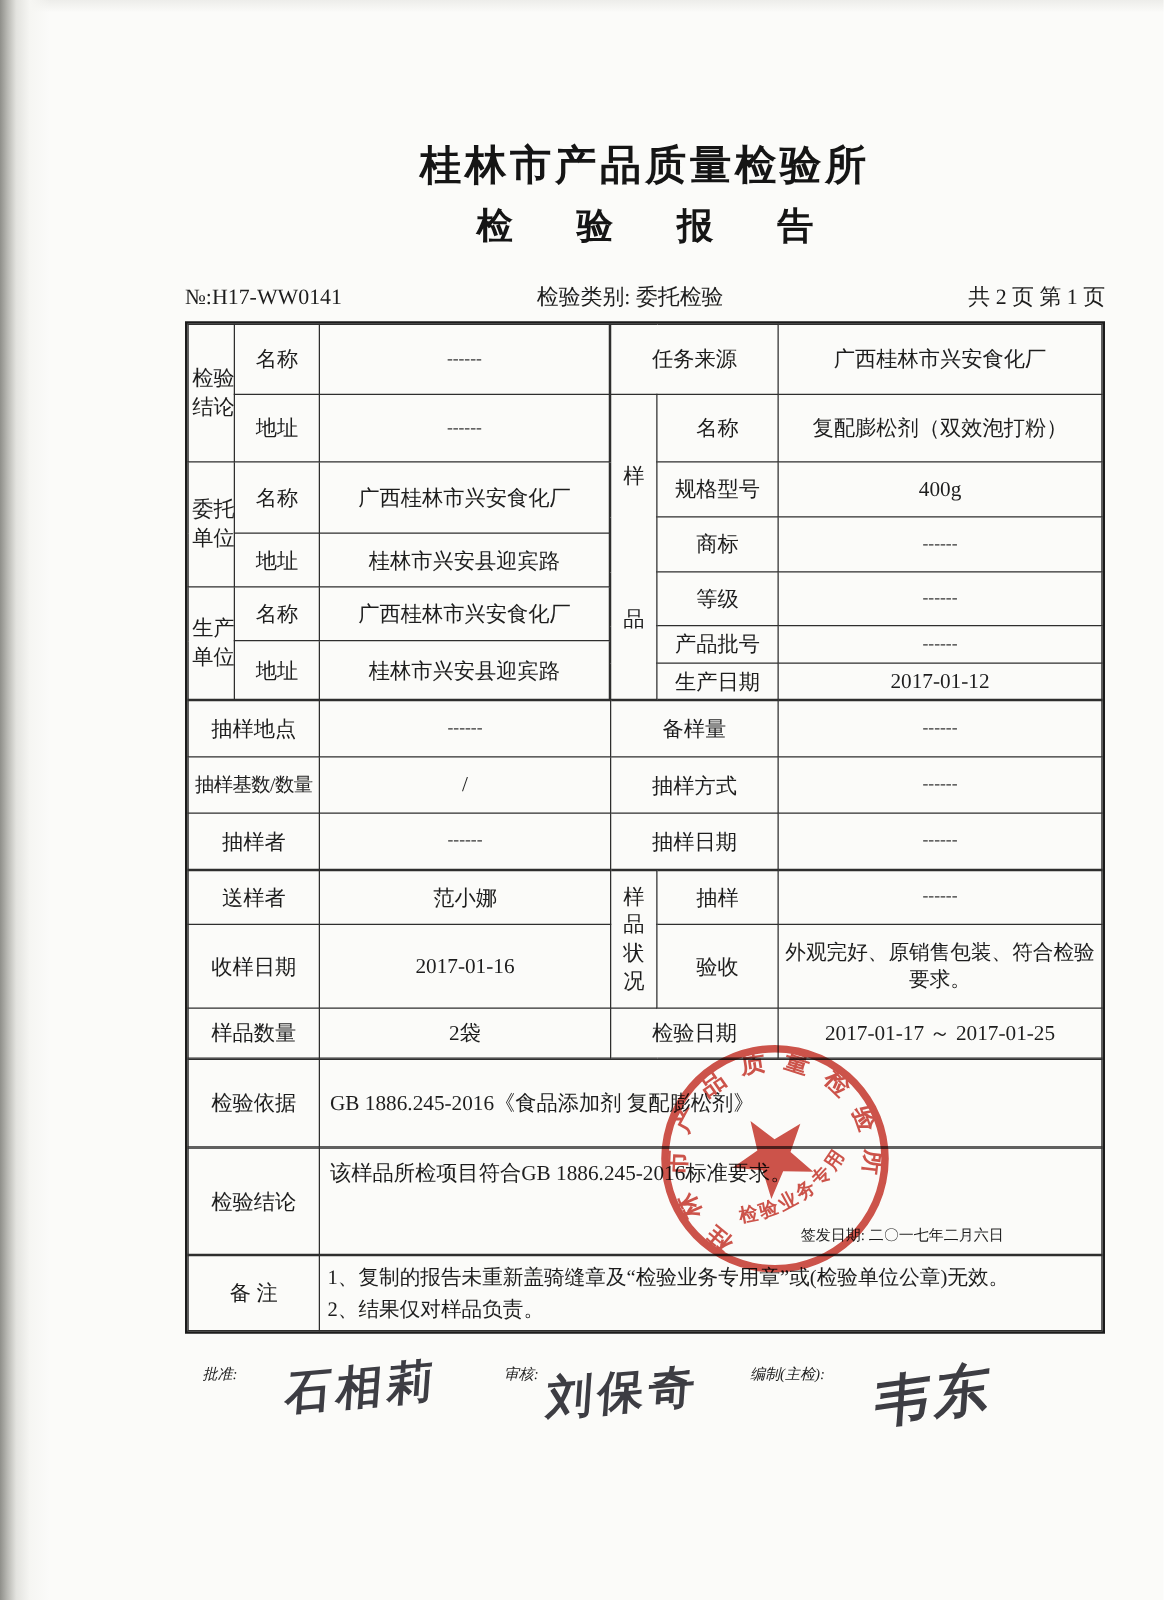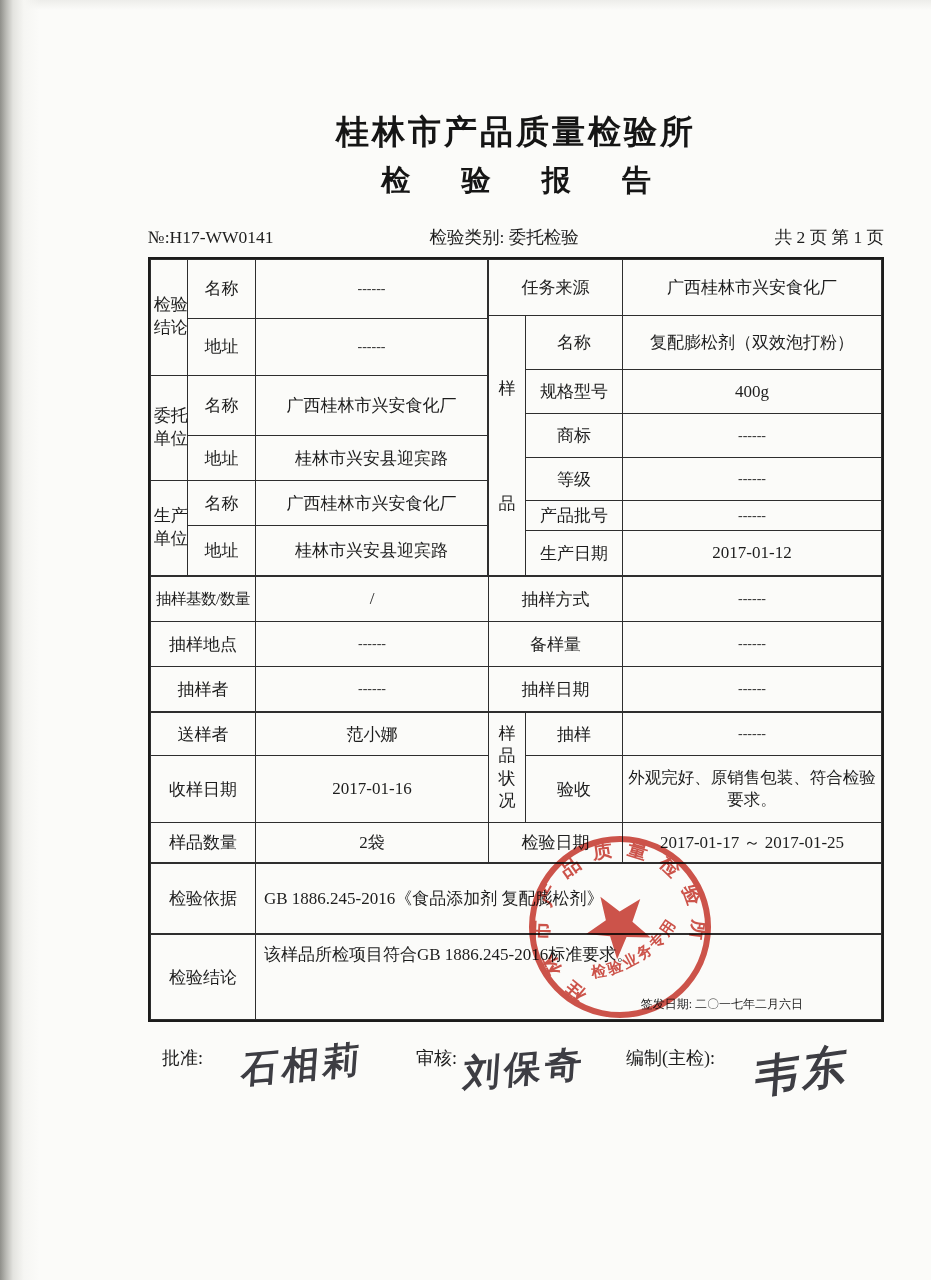--- a/index.html
+++ b/index.html
@@ -40,21 +40,21 @@
      align-items:center;height:100%;min-height:230px;}
   .vtext span{display:inline-block;width:1.05em;line-height:1.3;}
   .dash{font-size:14px;letter-spacing:0;color:#3a3a3a;}
   .tight{font-size:15.5px;letter-spacing:-0.5px;padding:0;}
   .basis-cell{text-align:left;padding-left:8px;}
   .concl-cell{position:relative;text-align:left;vertical-align:top;padding:8px 6px 4px 8px;}
   .issue-date{position:absolute;right:78px;bottom:6px;font-size:12px;}
   .remark-cell{text-align:left;padding:4px 6px;font-size:16.5px;line-height:1.55;}
   
   .footer{display:flex;align-items:flex-start;margin-top:16px;height:110px;}
-  .sig-label{font-size:18px;white-space:nowrap;padding-top:8px;}
+  .sig-label{font-size:12px;white-space:nowrap;padding-top:8px;font-style:italic;}
   .sig{
     font-size:37px;color:#23232b;white-space:nowrap;
     transform:rotate(-5deg) skewX(-9deg);opacity:.88;letter-spacing:4px;
     font-weight:bold;
   }
   .sig-approve{margin-left:38px;margin-top:2px;}
   .sig-review{margin-left:6px;margin-top:6px;}
   .sig-prepare{margin-left:40px;margin-top:4px;font-size:44px;transform:rotate(-8deg) skewX(-12deg);}
   .g2{margin-left:52px;} .g3{margin-left:40px;}
   
@@ -146,46 +146,46 @@
             <td class="dash">------</td>
           </tr>
           <tr style="height:43px">
             <td>等级</td>
             <td class="dash">------</td>
           </tr>
           <tr style="height:30px">
             <td>产品批号</td>
             <td class="dash">------</td>
           </tr>
-          <tr style="height:45px">
+          <tr style="height:29px">
             <td>生产日期</td>
             <td>2017-01-12</td>
           </tr>
         </tbody>
           </table>
       </div>
 
       <table style="width:100%">
         <colgroup>
             <col style="width:105px">
             <col style="width:233px">
             <col style="width:134px">
             <col>
           </colgroup>
         <tbody>
             <tr style="height:45px">
+          <td>抽样地点</td>
+          <td class="dash">------</td>
+          <td>备样量</td>
+          <td class="dash">------</td>
+        </tr>
+        <tr style="height:45px">
           <td class="tight">抽样基数/数量</td>
           <td>/</td>
           <td>抽样方式</td>
-          <td class="dash">------</td>
-        </tr>
-        <tr style="height:45px">
-          <td>抽样地点</td>
-          <td class="dash">------</td>
-          <td>备样量</td>
           <td class="dash">------</td>
         </tr>
         <tr style="height:45px">
           <td>抽样者</td>
           <td class="dash">------</td>
           <td>抽样日期</td>
           <td class="dash">------</td>
         </tr>
       </tbody>
         </table>
@@ -243,20 +243,35 @@
             <tr style="height:85px">
           <td>检验结论</td>
           <td class="concl-cell">
             <span>该样品所检项目符合GB 1886.245-2016标准要求。</span>
             <span class="issue-date">签发日期: 二〇一七年二月六日</span>
           </td>
         </tr>
       </tbody>
         </table>
 
+      <table style="width:100%">
+        <colgroup>
+            <col style="width:105px">
+            <col>
+          </colgroup>
+        <tbody>
+            <tr style="height:60px">
+          <td>备 注</td>
+          <td class="remark-cell">
+            <div>1、复制的报告未重新盖骑缝章及“检验业务专用章”或(检验单位公章)无效。</div>
+            <div>2、结果仅对样品负责。</div>
+          </td>
+        </tr>
+      </tbody>
+        </table>
     </div>
 
     <div class="footer">
       <span class="sig-label" style="margin-left:14px">批准:</span>
       <span class="sig sig-approve">石相莉</span>
       <span class="sig-label g2">审核:</span>
       <span class="sig sig-review">刘保奇</span>
       <span class="sig-label g3">编制(主检):</span>
       <span class="sig sig-prepare">韦东</span>
     </div>

